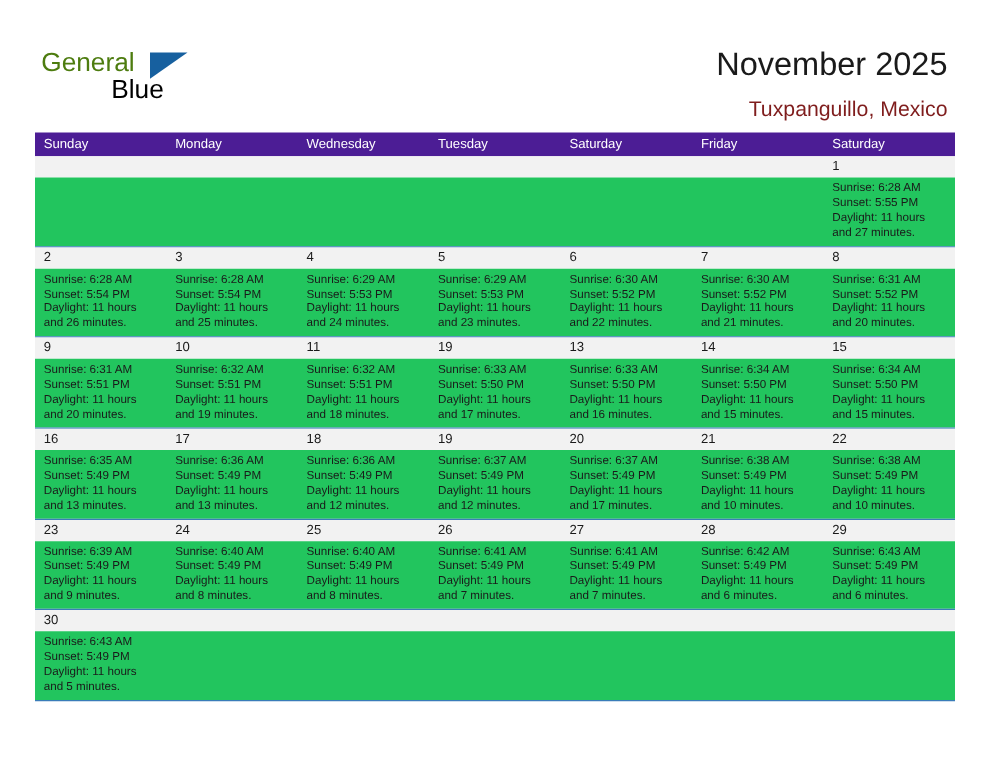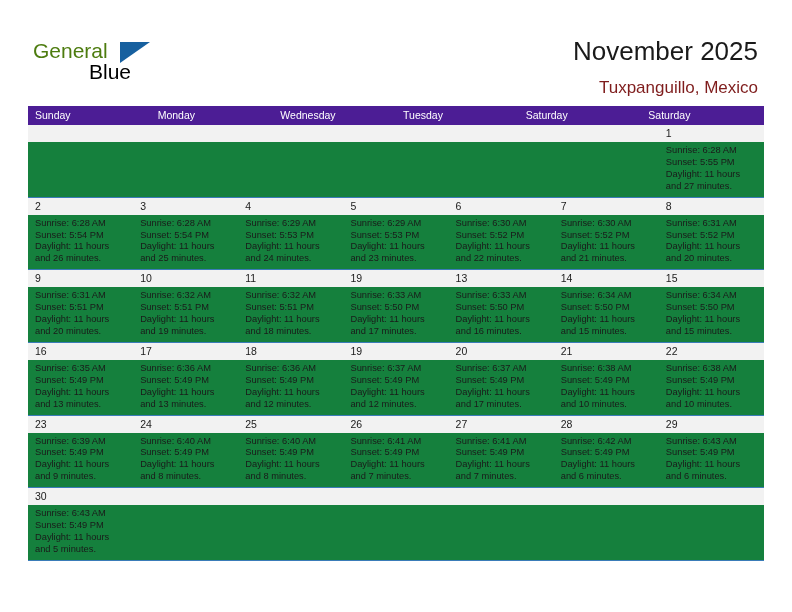--- a/index.html
+++ b/index.html
@@ -114,22 +114,21 @@
     border-top: none;
   }
   .week-datestrip {
     display: flex;
     background: #f2f2f2;
     height: 17px;
   }
   .week-body {
     display: flex;
     min-height: 54px;
-    background: #15803d;
-    justify-content: flex-end;
+    background: #22c55e;
   }
   .daynum {
     flex: 1 1 0;
     font-size: 10.5px;
     line-height: 17px;
     padding-left: 7px;
     box-sizing: border-box;
     color: #1a1a1a;
     white-space: nowrap;
   }
@@ -167,20 +166,21 @@
     <div class="subtitle">Tuxpanguillo, Mexico</div>
   </div>
 
   <div class="calendar">
     <div class="dow-row">
       <div class="dow">Sunday</div>
       <div class="dow">Monday</div>
       <div class="dow">Wednesday</div>
       <div class="dow">Tuesday</div>
       <div class="dow">Saturday</div>
+      <div class="dow">Friday</div>
       <div class="dow">Saturday</div>
     </div>
 
     <div id="weeks-container">
         <div class="week">
           <div class="week-datestrip">
             <div class="daynum"></div>
             <div class="daynum"></div>
             <div class="daynum"></div>
             <div class="daynum"></div>

